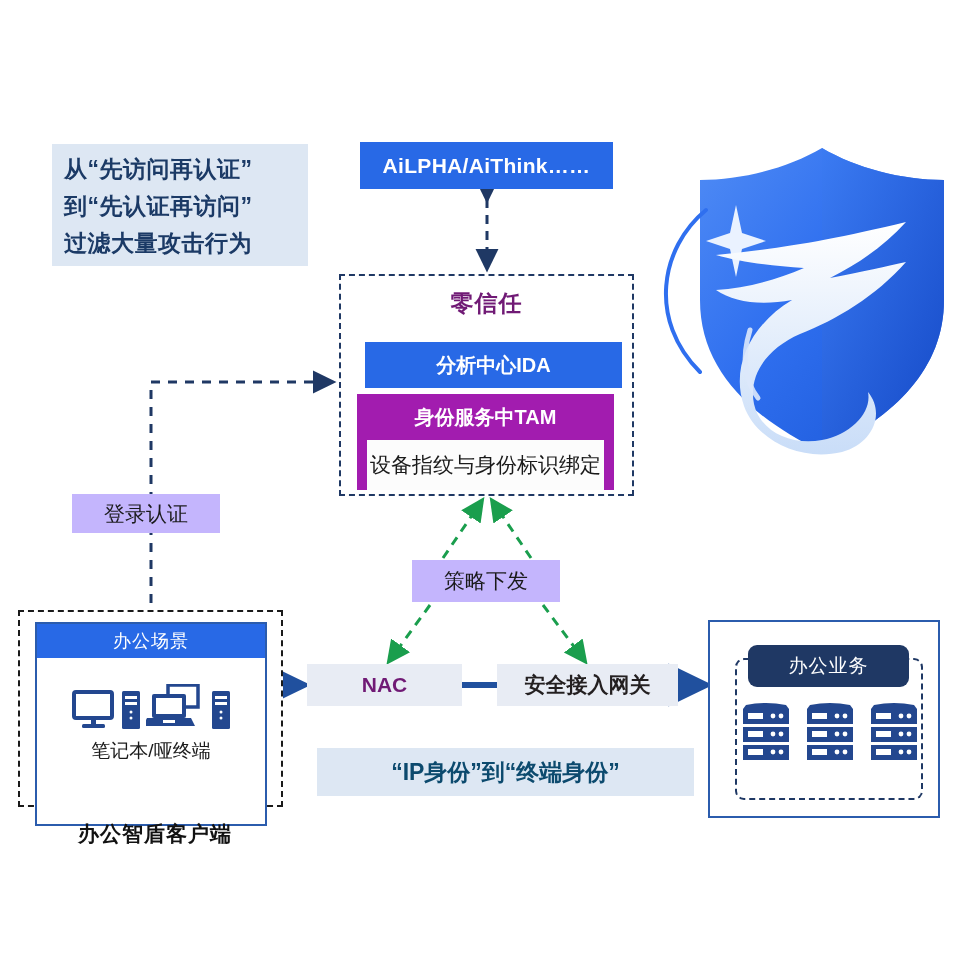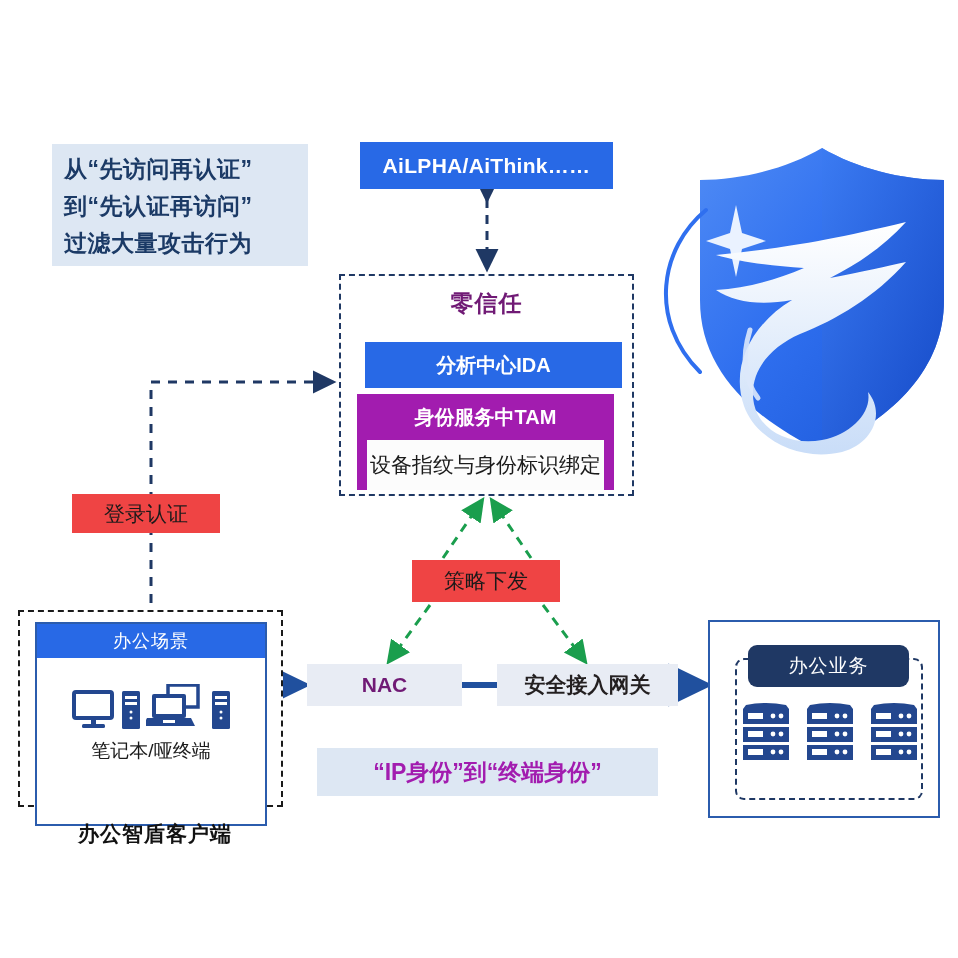--- a/index.html
+++ b/index.html
@@ -23,21 +23,21 @@
   .chip {
     background: #dde7f3;
     color: #1b3a66;
     display: flex;
     align-items: center;
     justify-content: center;
     text-align: center;
     box-sizing: border-box;
   }
   .chip-plain {
-    background: #ef4444;
+    background: #c4b5fd;
     color: #1a1a1a;
     display: flex;
     align-items: center;
     justify-content: center;
     text-align: center;
     box-sizing: border-box;
     font-weight: 400;
   }
 
   
@@ -106,23 +106,23 @@
   }
 
   
   #policy-chip {
     left: 412px; top: 560px; width: 148px; height: 42px;
     font-size: 21px;
   }
 
   
   #ip-chip {
-    left: 317px; top: 748px; width: 341px; height: 48px;
+    left: 317px; top: 748px; width: 377px; height: 48px;
     font-size: 23px; font-weight: bold;
-    color: #a21caf;
+    color: #0c4a6e;
   }
 
   
   #office-dashed {
     left: 18px; top: 610px; width: 265px; height: 197px;
     border: 2.5px dashed #1a1a1a;
     box-sizing: border-box;
     background: #ffffff;
   }
   #office-inner {

